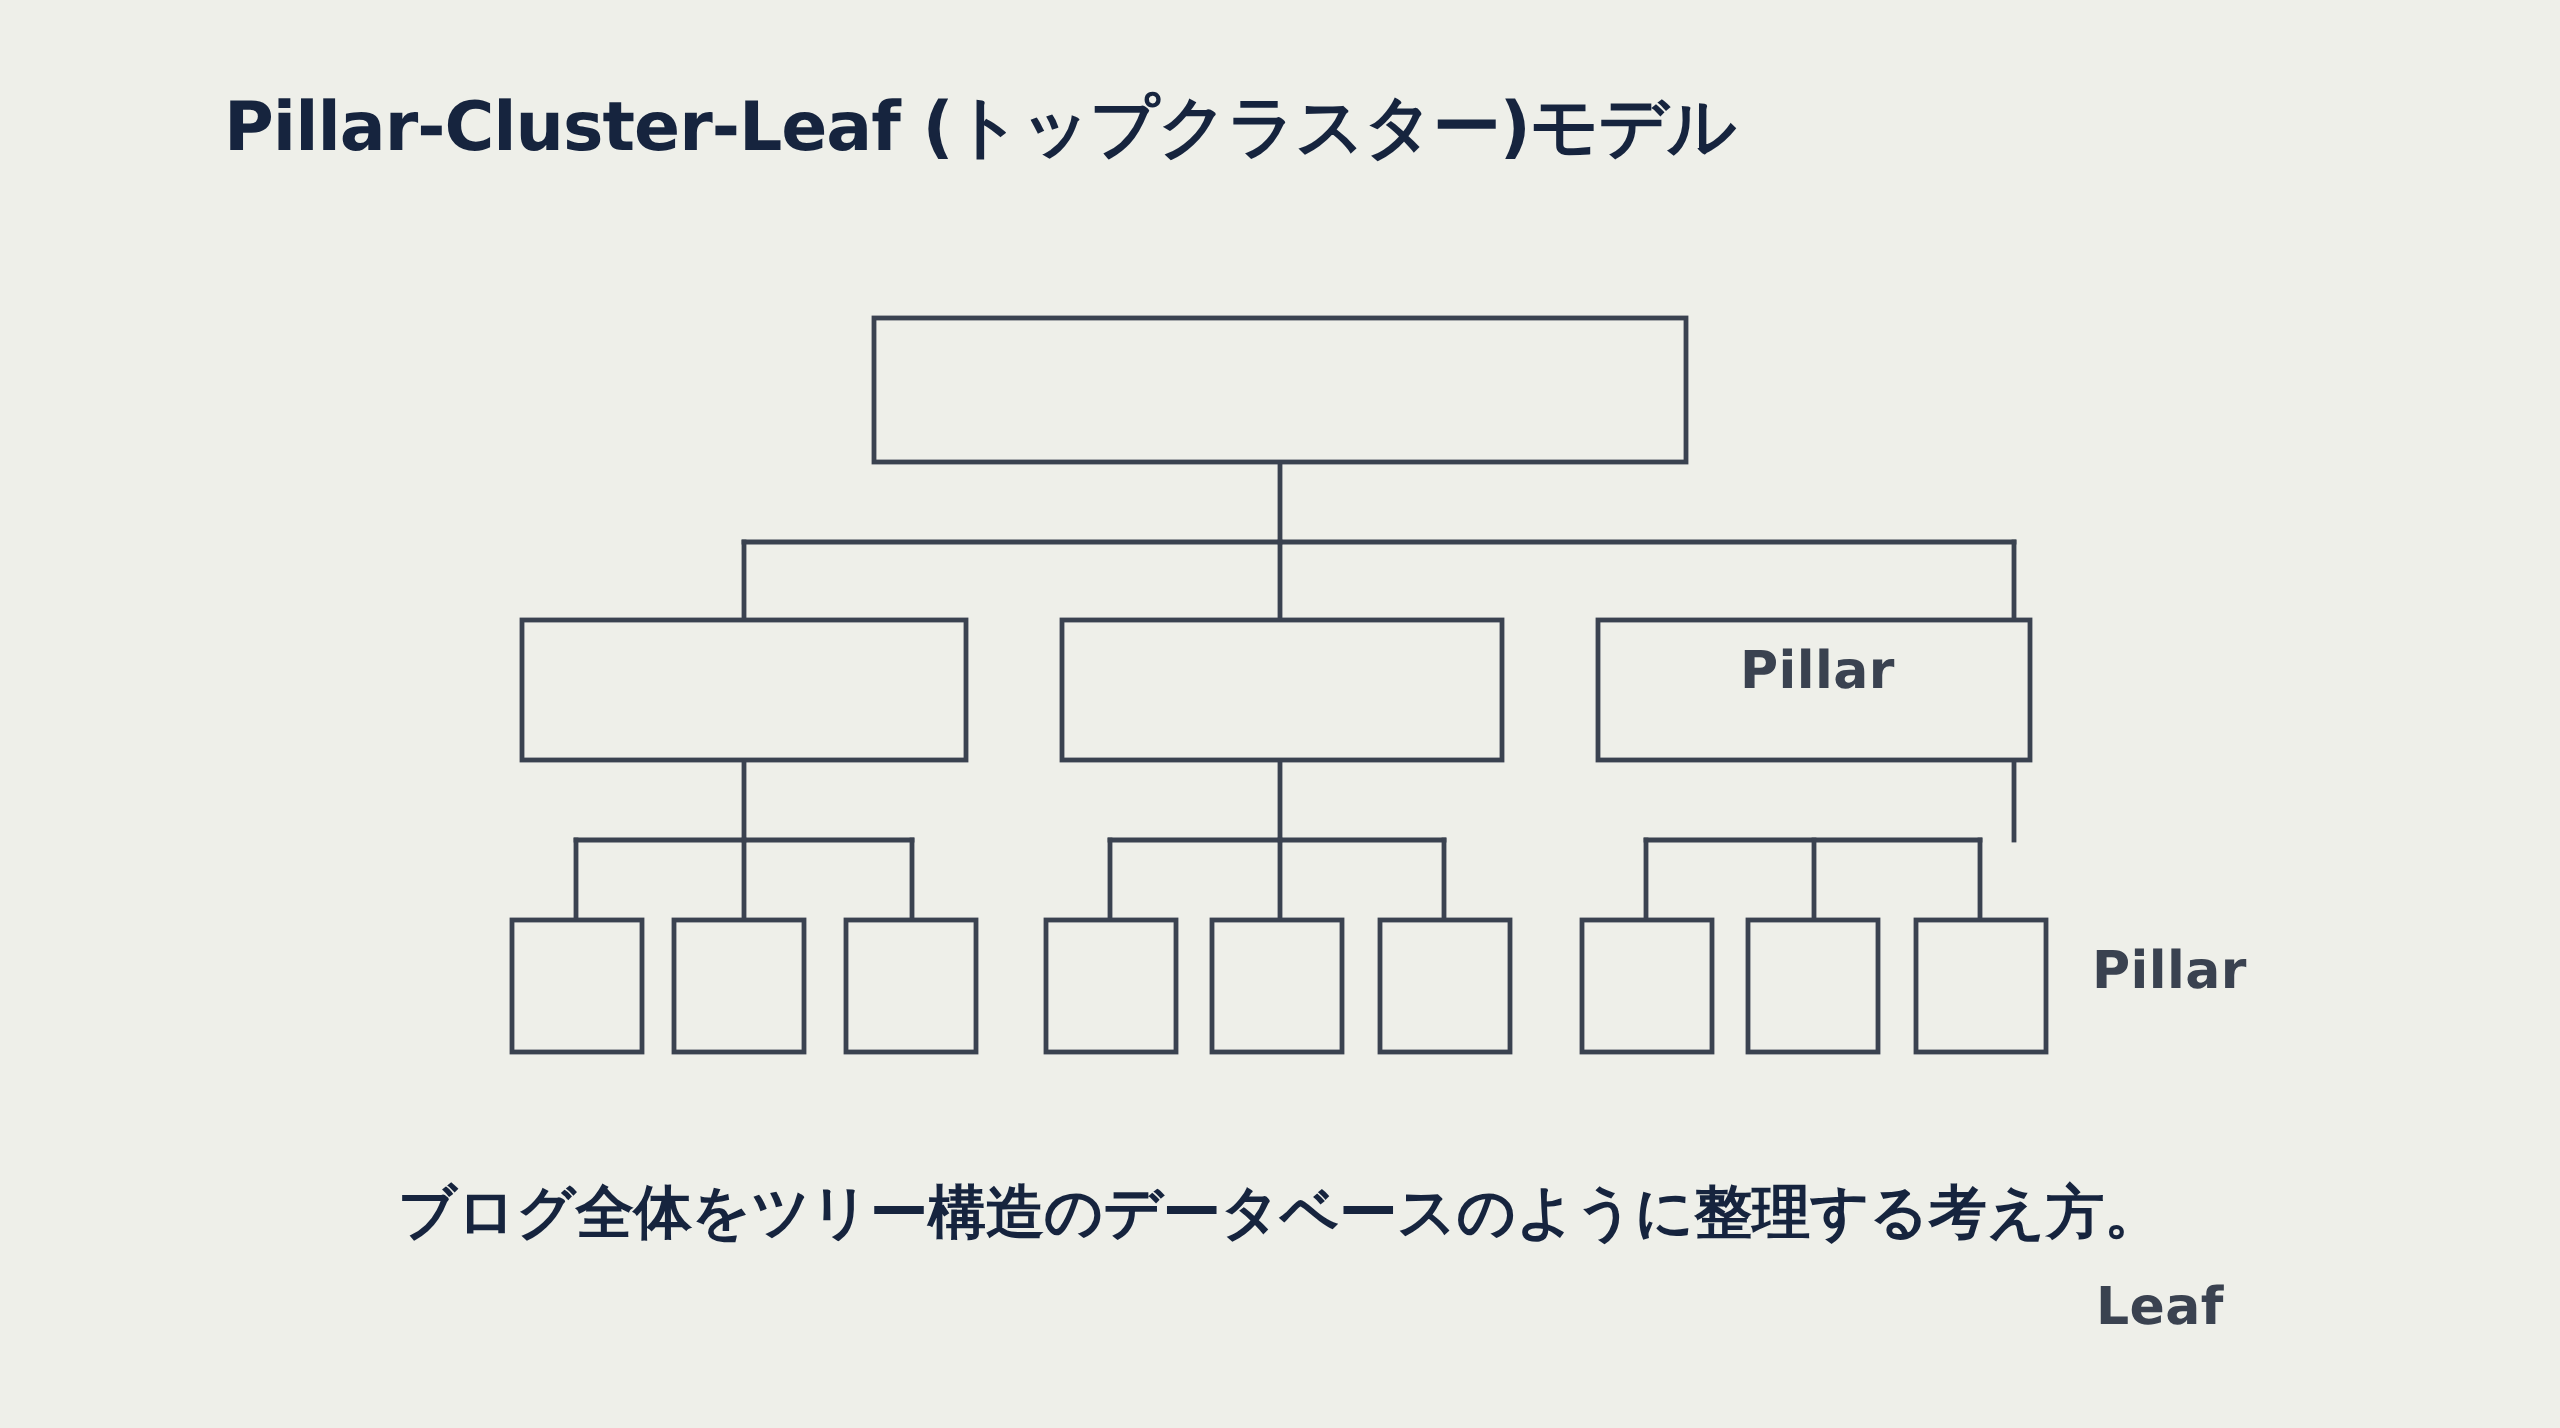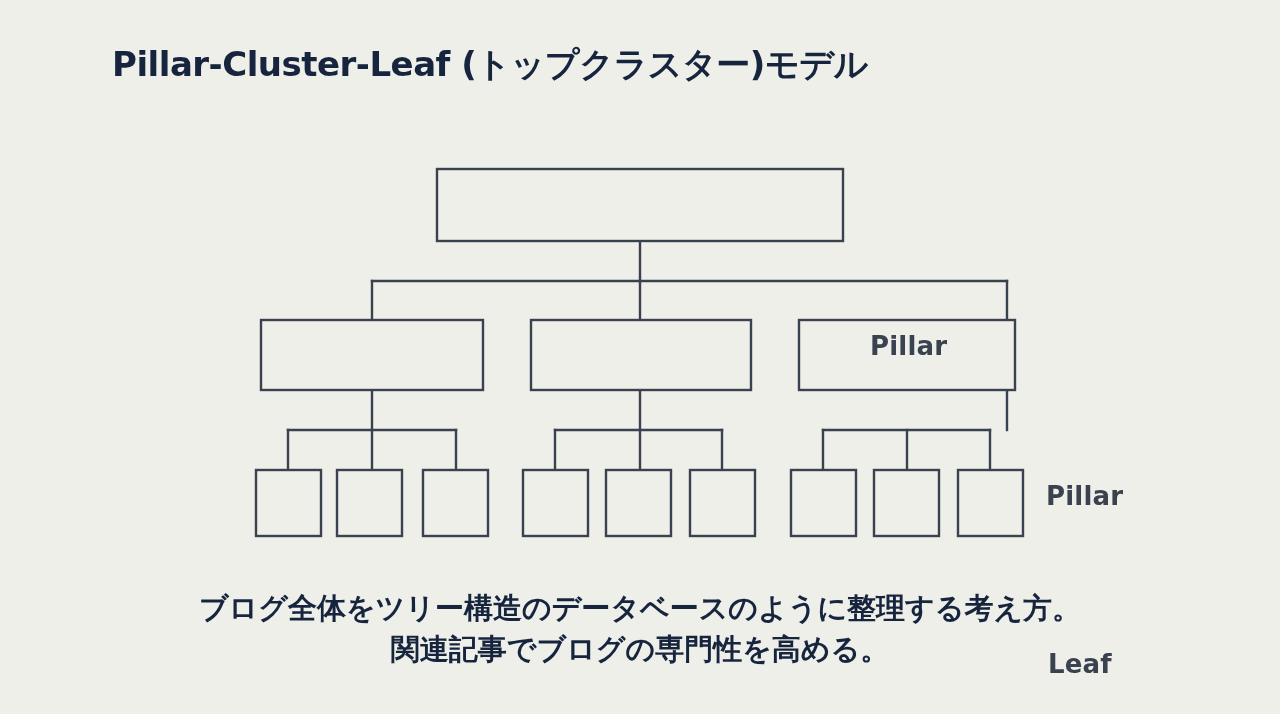--- a/index.html
+++ b/index.html
@@ -27,21 +27,21 @@
     font-size: 34px;
     font-weight: 700;
     letter-spacing: -0.5px;
     color: #16243e;
     white-space: nowrap;
     line-height: 1.15;
   }
   .diagram-wrap {
     position: absolute;
     left: 0;
-    top: 150px;
+    top: 140px;
     width: 1264px;
     height: 410px;
   }
   .diagram-svg {
     display: block;
     width: 1280px;
     height: 410px;
   }
   .node-box {
     fill: #eeefe9;
@@ -65,21 +65,21 @@
   }
   .tier-label.pillar { left: 870px; top: 181px; }
   .tier-label.cluster { left: 1046px; top: 331px; }
   .tier-label.leaf    { left: 1048px; top: 479px; margin-top: 20px; }
   .caption {
     position: absolute;
     left: 0;
     top: 588px;
     width: 1280px;
     text-align: center;
-    font-family: Liberation Sans, sans-serif;
+    font-family: Liberation Mono, monospace;
     font-size: 29px;
     font-weight: 700;
     color: #16243e;
     line-height: 1.42;
     letter-spacing: 0px;
   }
   .caption-line { display: block; }
 </style>
 </head>
 <body>
@@ -140,16 +140,15 @@
       </g>
     </svg>
 
     <div class="tier-label pillar">Pillar</div>
     <div class="tier-label cluster">Pillar</div>
     <div class="tier-label leaf">Leaf</div>
   </div>
 
   <div class="caption">
     <span class="caption-line">ブログ全体をツリー構造のデータベースのように整理する考え方。</span>
-    <span class="caption-line">関連記事でブログの専門性を高める。</span>
   </div>
 
 </div>
 
 </body></html>

